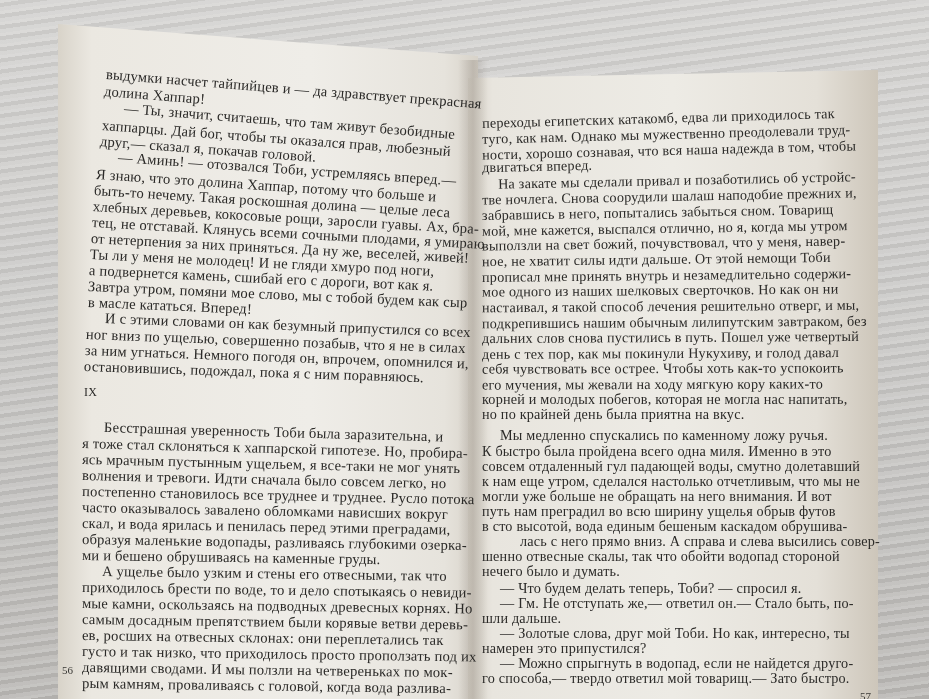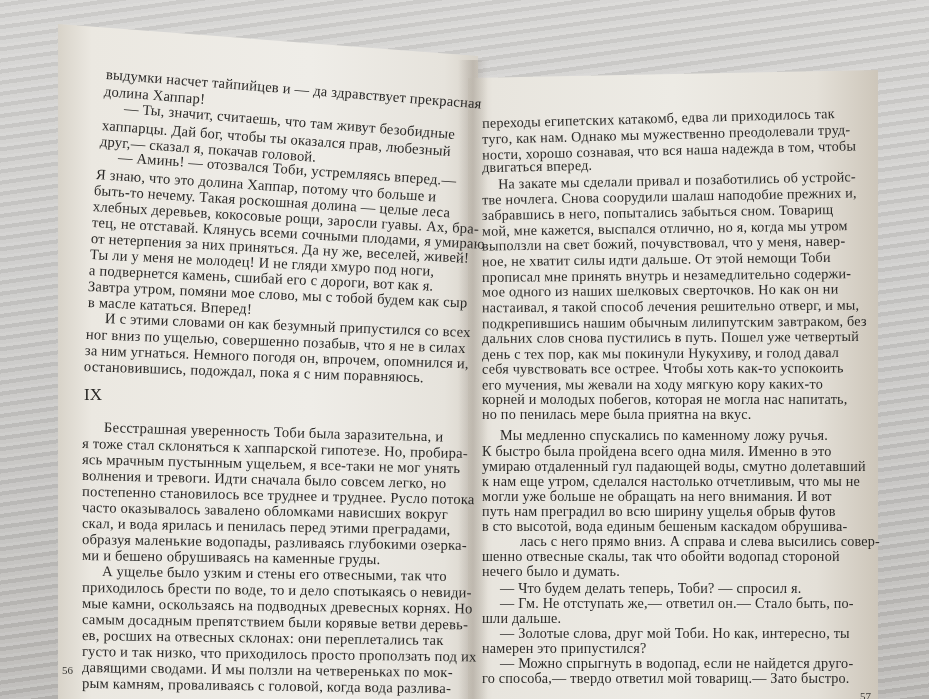--- a/index.html
+++ b/index.html
@@ -14,21 +14,21 @@
     background:linear-gradient(90deg,#d8d3c9 0%,#ebe8e1 8%,#efede8 60%,#e6e3dc 92%,#d7d2c9 100%);
     transform:skewY(0deg);clip-path:polygon(0 0,100% 32px,100% 100%,0 100%);}
   .right-page{left:468px;top:70px;width:410px;height:640px;
     background:linear-gradient(90deg,#d6d1c7 0%,#e8e5de 6%,#edebe5 50%,#e4e0d8 85%,#cdc6ba 100%);
     clip-path:polygon(0 8px,100% 0,100% 100%,0 100%);}
   .spine-shadow{position:absolute;left:458px;top:60px;width:30px;height:640px;
     background:linear-gradient(90deg,rgba(0,0,0,0) 0%,rgba(120,110,100,0.28) 50%,rgba(0,0,0,0) 100%);}
   .line{position:absolute;white-space:nowrap;color:#2b2a28;font-size:14.6px;letter-spacing:0.2px;line-height:1;}
   .lp .line{transform-origin:left center;}
   .rp .line{font-size:14.2px;}
-  .heading{font-size:17px;}
+  .heading{font-size:12px;}
   .pgnum{position:absolute;font-size:11px;color:#3a3936;}
 </style>
 </head>
 <body>
 
 <div class="wood"></div>
 
 <div class="page left-page"></div>
 <div class="page right-page"></div>
 <div class="spine-shadow"></div>
@@ -90,24 +90,24 @@
   <div class="line" style="left:482px;top:252px;transform:rotate(-0.7deg);">ное, не хватит силы идти дальше. От этой немощи Тоби</div>
   <div class="line" style="left:482px;top:268px;transform:rotate(-0.6deg);">прописал мне принять внутрь и незамедлительно содержи-</div>
   <div class="line" style="left:482px;top:283px;transform:rotate(-0.5deg);">мое одного из наших шелковых сверточков. Но как он ни</div>
   <div class="line" style="left:482px;top:299px;transform:rotate(-0.4deg);">настаивал, я такой способ лечения решительно отверг, и мы,</div>
   <div class="line" style="left:482px;top:315px;transform:rotate(-0.4deg);">подкрепившись нашим обычным лилипутским завтраком, без</div>
   <div class="line" style="left:482px;top:330px;transform:rotate(-0.3deg);">дальних слов снова пустились в путь. Пошел уже четвертый</div>
   <div class="line" style="left:482px;top:346px;transform:rotate(-0.3deg);">день с тех пор, как мы покинули Нукухиву, и голод давал</div>
   <div class="line" style="left:482px;top:361px;transform:rotate(-0.2deg);">себя чувствовать все острее. Чтобы хоть как-то успокоить</div>
   <div class="line" style="left:482px;top:377px;transform:rotate(-0.2deg);">его мучения, мы жевали на ходу мягкую кору каких-то</div>
   <div class="line" style="left:482px;top:392px;">корней и молодых побегов, которая не могла нас напитать,</div>
-  <div class="line" style="left:482px;top:407px;">но по пенилась мере была приятна на вкус.</div>
+  <div class="line" style="left:482px;top:407px;">но по крайней день была приятна на вкус.</div>
   <div class="line" style="left:500px;top:428px;">Мы медленно спускались по каменному ложу ручья.</div>
   <div class="line" style="left:482px;top:444px;">К быстро была пройдена всего одна миля. Именно в это</div>
-  <div class="line" style="left:482px;top:459px;">умираю отдаленный гул падающей воды, смутно долетавший</div>
+  <div class="line" style="left:482px;top:459px;">совсем отдаленный гул падающей воды, смутно долетавший</div>
   <div class="line" style="left:482px;top:474px;">к нам еще утром, сделался настолько отчетливым, что мы не</div>
   <div class="line" style="left:482px;top:489px;">могли уже больше не обращать на него внимания. И вот</div>
   <div class="line" style="left:482px;top:504px;">путь нам преградил во всю ширину ущелья обрыв футов</div>
   <div class="line" style="left:482px;top:519px;">в сто высотой, вода единым бешеным каскадом обрушива-</div>
   <div class="line" style="left:482px;top:534px;margin-left:38px;">лась с него прямо вниз. А справа и слева высились совер-</div>
   <div class="line" style="left:482px;top:549px;">шенно отвесные скалы, так что обойти водопад стороной</div>
   <div class="line" style="left:482px;top:564px;">нечего было и думать.</div>
   <div class="line" style="left:500px;top:581px;">— Что будем делать теперь, Тоби? — спросил я.</div>
   <div class="line" style="left:500px;top:596px;">— Гм. Не отступать же,— ответил он.— Стало быть, по-</div>
   <div class="line" style="left:482px;top:611px;">шли дальше.</div>

